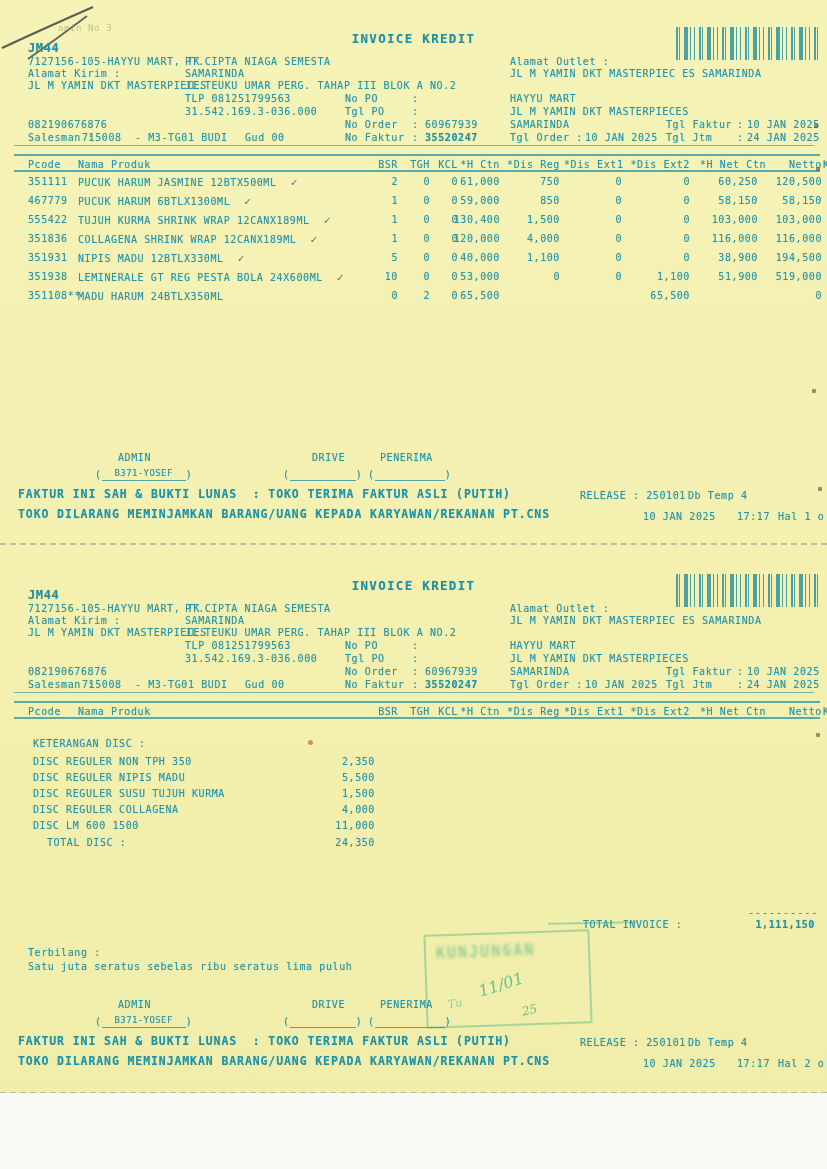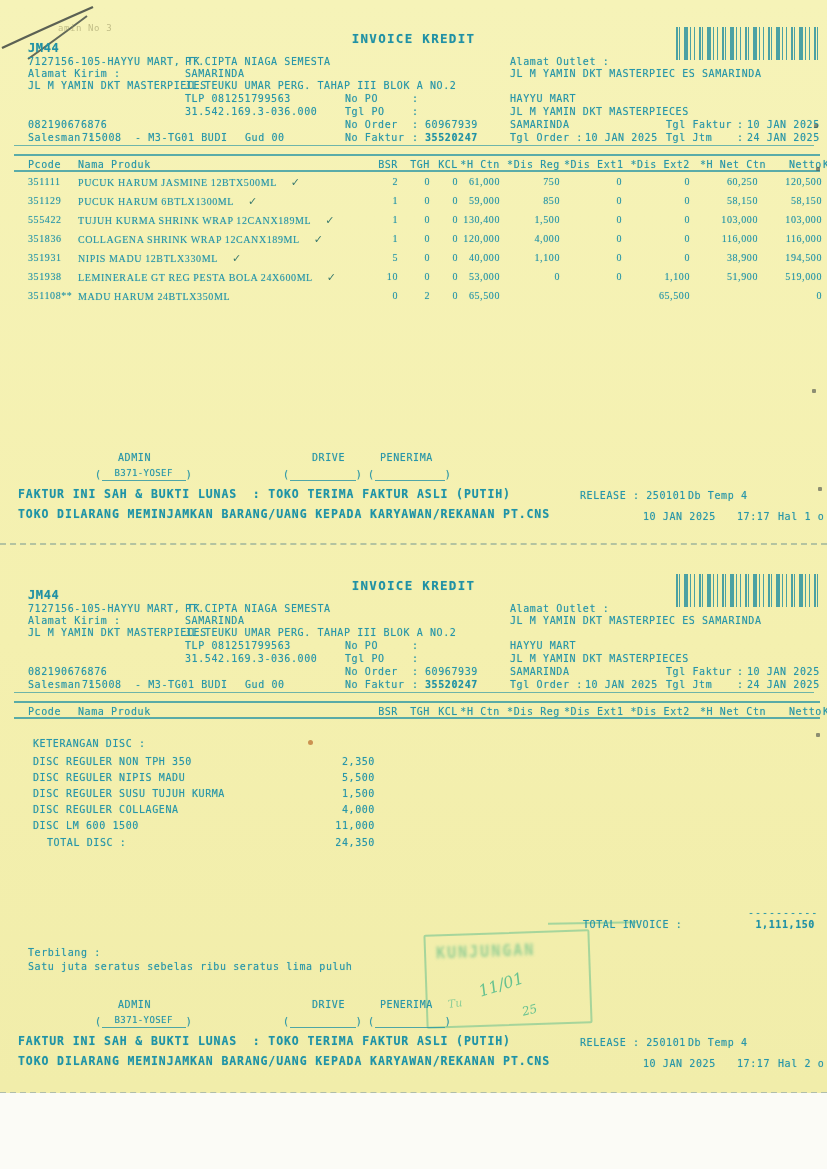--- a/index.html
+++ b/index.html
@@ -18,21 +18,21 @@
   .rule{position:absolute;height:1.8px;background:rgba(38,148,164,.75);}
   .thinrule{position:absolute;height:1.3px;background:rgba(38,148,164,.65);}
   .perf{position:absolute;left:0;width:827px;height:0;border-top:2px dashed rgba(128,158,148,.55);}
   .white-bottom{position:absolute;left:0;top:1093px;width:827px;height:76px;background:#fbfbf6;}
   .barcode{position:absolute;width:146px;height:33px;opacity:.85;
     background:repeating-linear-gradient(90deg,
       #2e93a0 0 2px,transparent 2px 3px,#2e93a0 3px 4px,transparent 4px 8px,
       #2e93a0 8px 12px,transparent 12px 14px,#2e93a0 14px 15px,transparent 15px 18px,
       #2e93a0 18px 19px,transparent 19px 23px);}
   .rows{position:absolute;left:0;width:827px;}
-  .row{position:relative;height:19px;width:827px;font-family:Liberation Serif, serif;}
+  .row{position:relative;height:19px;width:827px;}
   .hdr-row{position:absolute;left:0;width:827px;height:14px;}
   .cell{position:absolute;top:2px;white-space:pre;}
   .c-pcode{left:28px;}
   .c-nama{left:78px;}
   .chk{margin-left:14px;color:#3a7a6e;font-size:11px;letter-spacing:0;text-shadow:none;}
   .c-bsr{left:358px;width:40px;text-align:right;}
   .c-tgh{left:400px;width:30px;text-align:right;}
   .c-kcl{left:430px;width:28px;text-align:right;}
   .c-hctn{left:438px;width:62px;text-align:right;}
   .c-disreg{left:502px;width:58px;text-align:right;}
@@ -146,21 +146,21 @@
           <span class="cell c-kcl">0</span>
           <span class="cell c-hctn">61,000</span>
           <span class="cell c-disreg">750</span>
           <span class="cell c-ext1">0</span>
           <span class="cell c-ext2">0</span>
           <span class="cell c-hnet">60,250</span>
           <span class="cell c-netto">120,500</span>
         </div>
 
         <div class="row">
-          <span class="cell c-pcode">351129</span>
+          <span class="cell c-pcode">467779</span>
           <span class="cell c-nama"><span>PUCUK HARUM 6BTLX1300ML</span><span class="chk">✓</span></span>
           <span class="cell c-bsr">1</span>
           <span class="cell c-tgh">0</span>
           <span class="cell c-kcl">0</span>
           <span class="cell c-hctn">59,000</span>
           <span class="cell c-disreg">850</span>
           <span class="cell c-ext1">0</span>
           <span class="cell c-ext2">0</span>
           <span class="cell c-hnet">58,150</span>
           <span class="cell c-netto">58,150</span>

